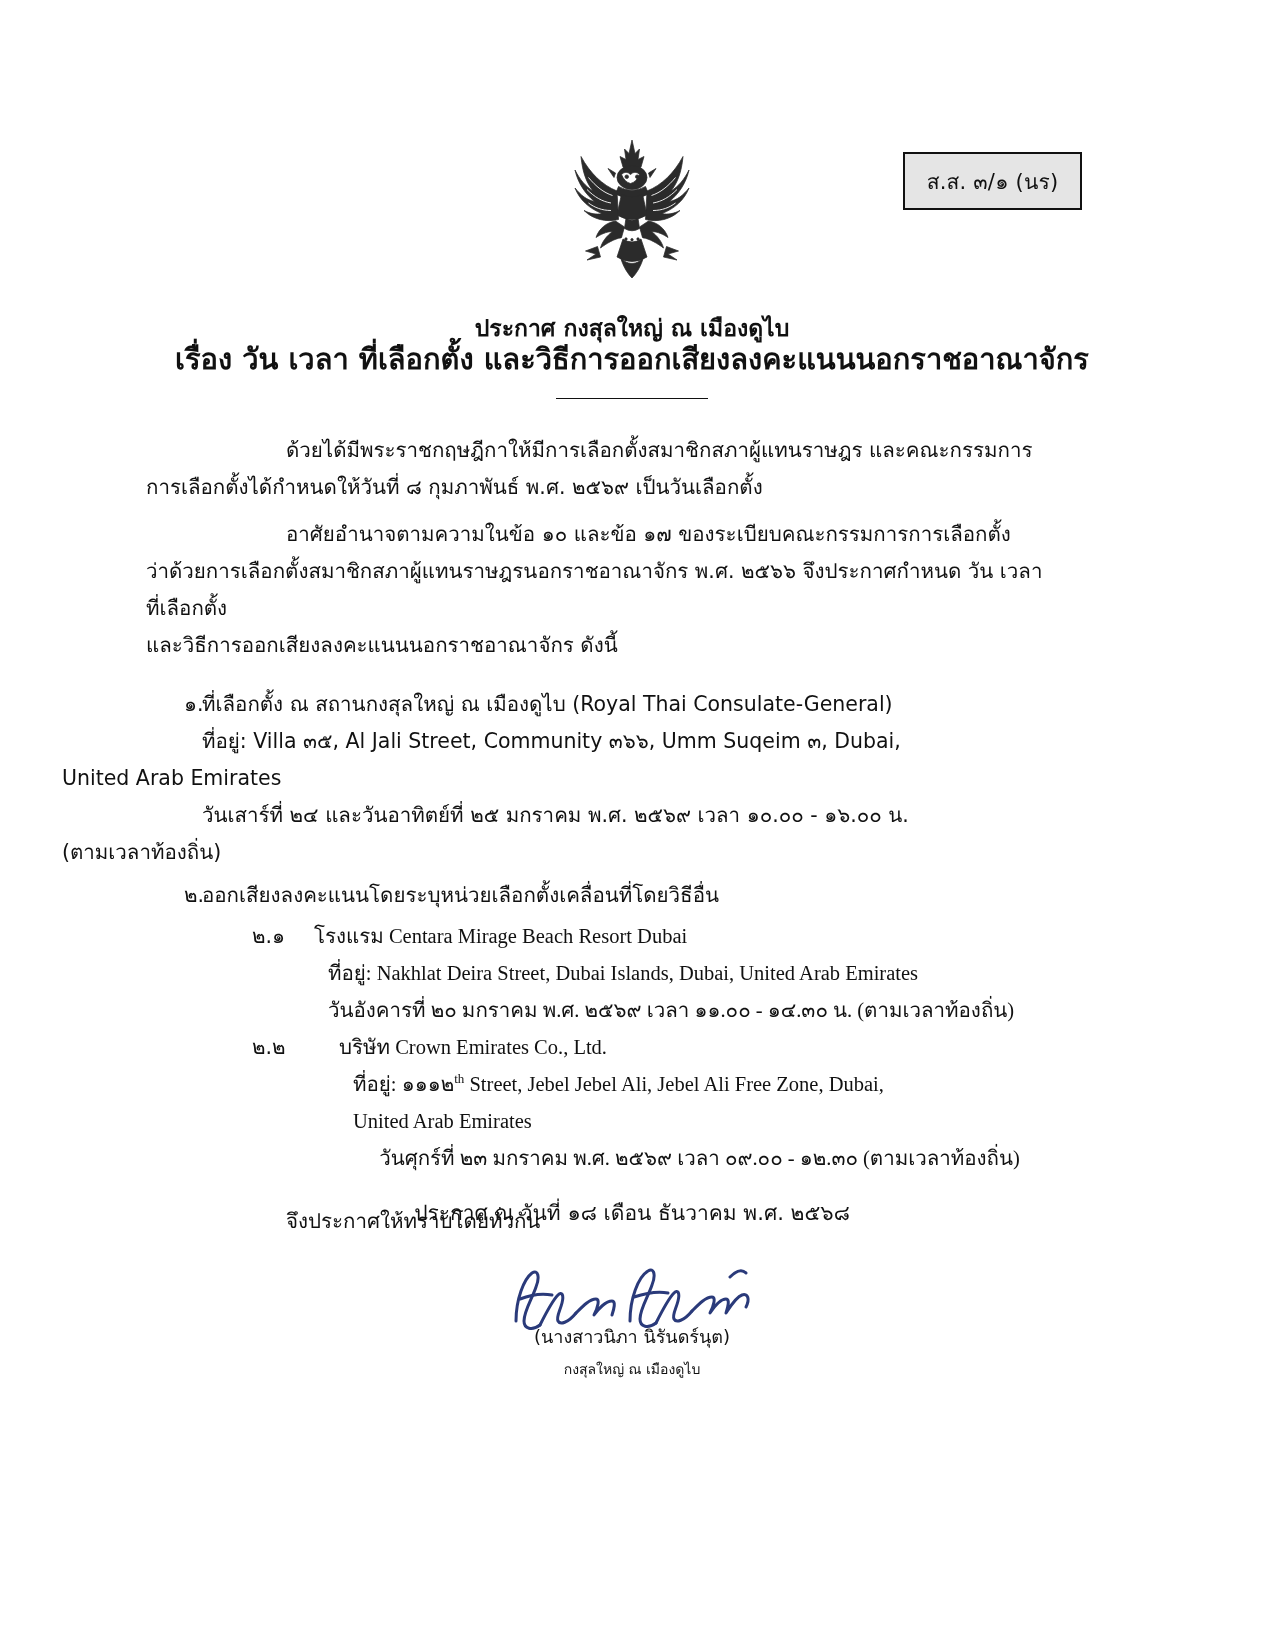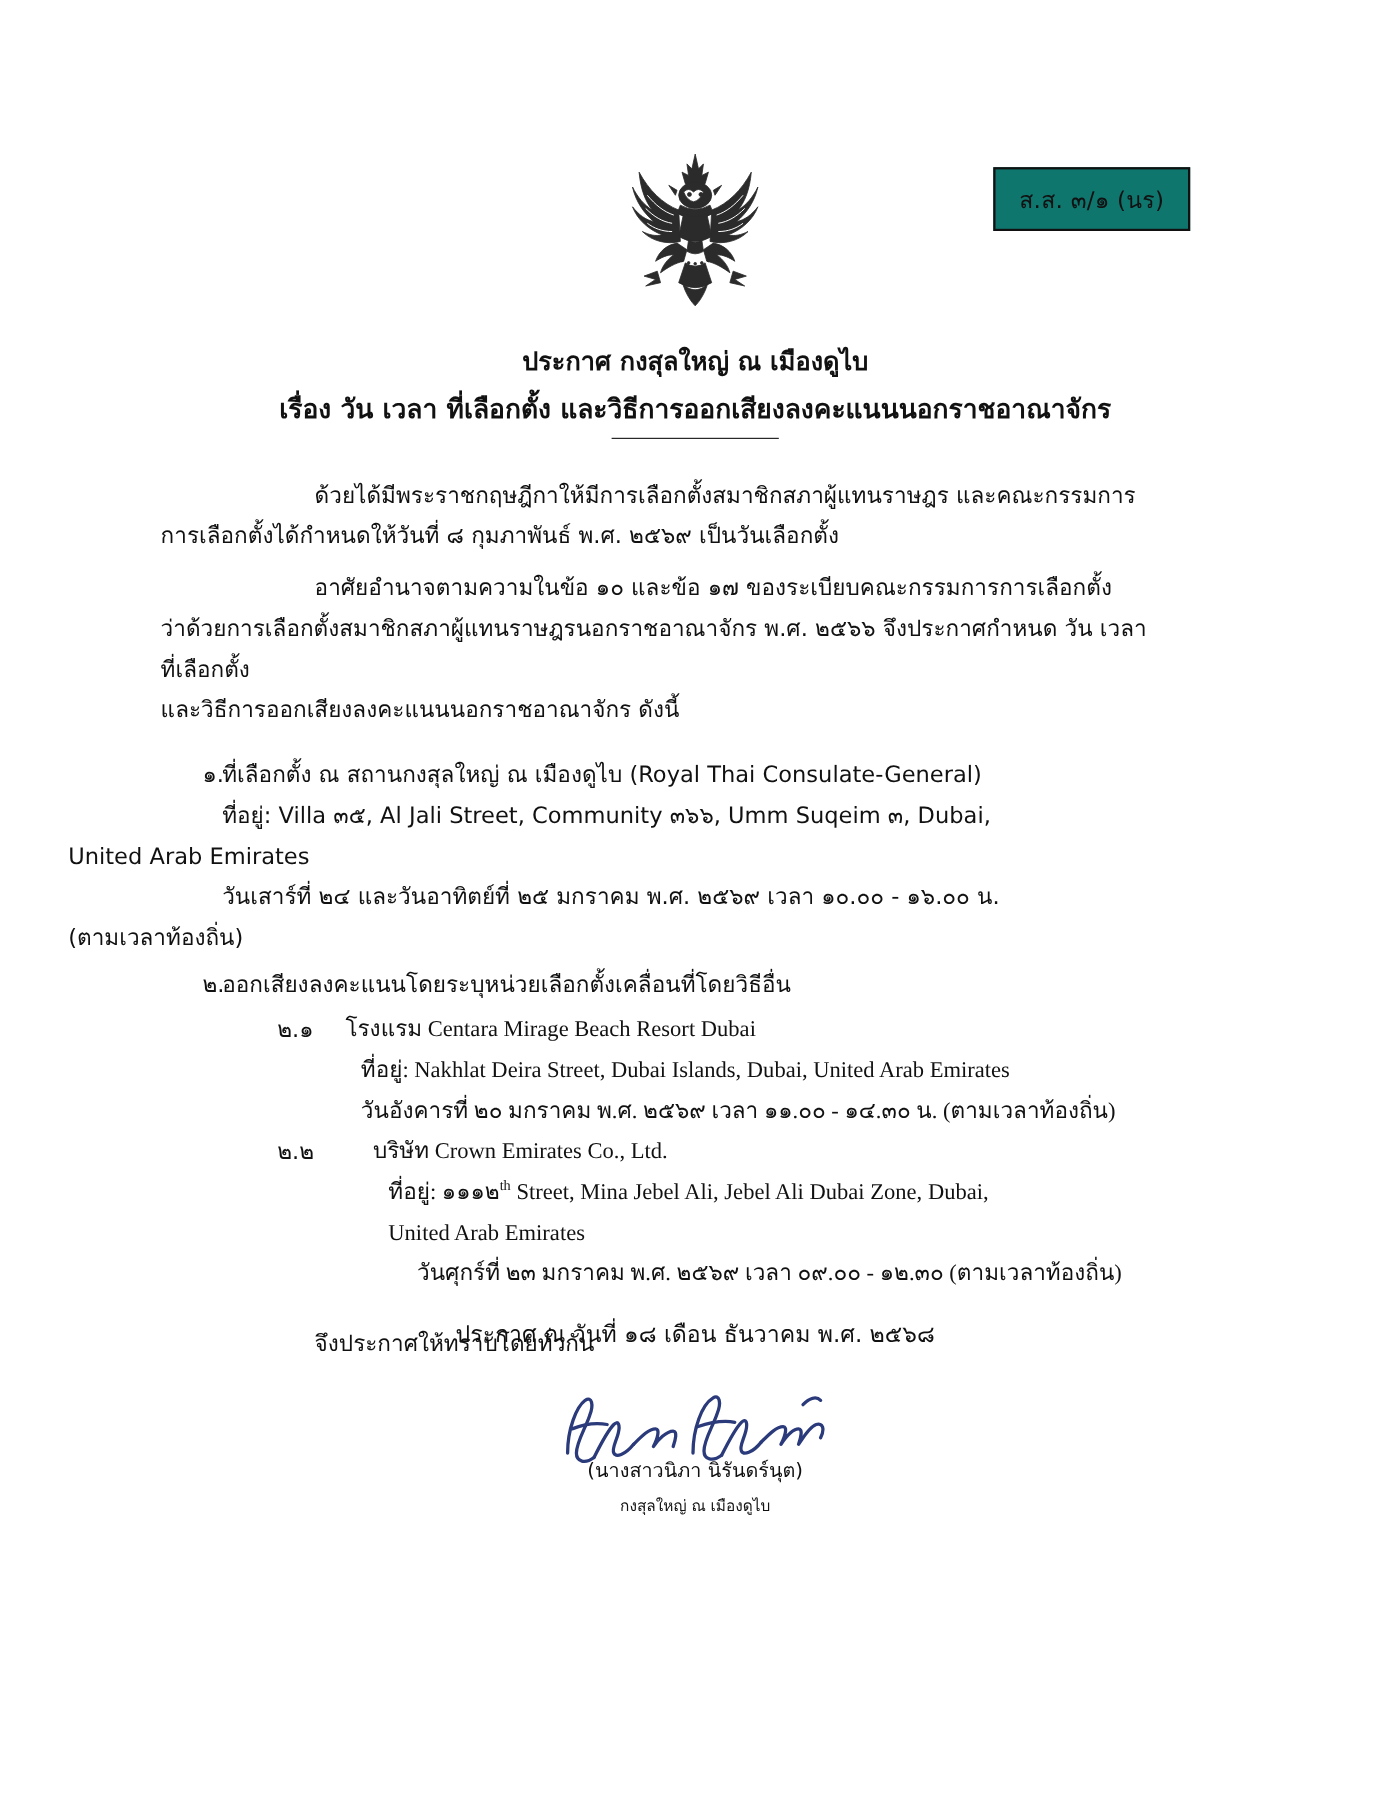--- a/index.html
+++ b/index.html
@@ -12,39 +12,39 @@
     position:relative;overflow:hidden;
   }
   .page{position:relative;width:1264px;height:1632px;box-sizing:border-box;}
 
   
   .form-code-box{
     position:absolute;left:903px;top:152px;
     width:175px;height:54px;
     border:2px solid #111;
     display:flex;align-items:center;justify-content:center;
-    background:#0f766e;
+    background:#e5e5e5;
   }
   .form-code-box .code{
     font-size:21px;letter-spacing:.2px;color:#111;white-space:nowrap;
   }
 
   
   .emblem{
     position:absolute;left:50%;top:134px;transform:translateX(-50%);
     width:150px;height:150px;
   }
   .emblem svg{display:block;width:150px;height:150px;}
 
   
   .head{
     position:absolute;left:0;right:0;text-align:center;
   }
   .head.l1{top:310px;font-size:23px;font-weight:700;}
-  .head.l2{top:352px;font-size:24px;font-weight:700;}
+  .head.l2{top:336px;font-size:29px;font-weight:700;}
   .rule{
     position:absolute;left:50%;top:398px;transform:translateX(-50%);
     width:152px;border-top:1.6px solid #111;
   }
 
   
   .body-block{
     position:absolute;left:146px;top:432px;width:900px;
     font-size:20.5px;line-height:37px;text-align:left;
   }
@@ -191,21 +191,21 @@
               <span class="sub-line">โรงแรม Centara Mirage Beach Resort Dubai</span>
               <span class="sub-line" style="padding-left:14px;">ที่อยู่: Nakhlat Deira Street, Dubai Islands, Dubai, United Arab Emirates</span>
               <span class="sub-line" style="padding-left:14px;">วันอังคารที่ ๒๐ มกราคม พ.ศ. ๒๕๖๙ เวลา ๑๑.๐๐ - ๑๔.๓๐ น. (ตามเวลาท้องถิ่น)</span>
             </div>
           </div>
 
           <div class="li2 nested" style="margin-top:0;gap:25px;">
             <div class="num2">๒.๒</div>
             <div class="cont2">
               <span class="sub-line">บริษัท Crown Emirates Co., Ltd.</span>
-              <span class="sub-line" style="padding-left:14px;"><span>ที่อยู่: ๑๑๑๒</span><span class="sup">th</span><span> Street, Mina Jebel Ali, Jebel Ali Dubai Zone, Dubai,</span></span>
+              <span class="sub-line" style="padding-left:14px;"><span>ที่อยู่: ๑๑๑๒</span><span class="sup">th</span><span> Street, Jebel Jebel Ali, Jebel Ali Free Zone, Dubai,</span></span>
               <span class="sub-line" style="padding-left:14px;">United Arab Emirates</span>
               <span class="sub-line" style="padding-left:14px;text-align:center;">วันศุกร์ที่ ๒๓ มกราคม พ.ศ. ๒๕๖๙ เวลา ๐๙.๐๐ - ๑๒.๓๐ (ตามเวลาท้องถิ่น)</span>
             </div>
           </div>
 
         </div>
       </div>
     </div>
 
     <div class="closing">

